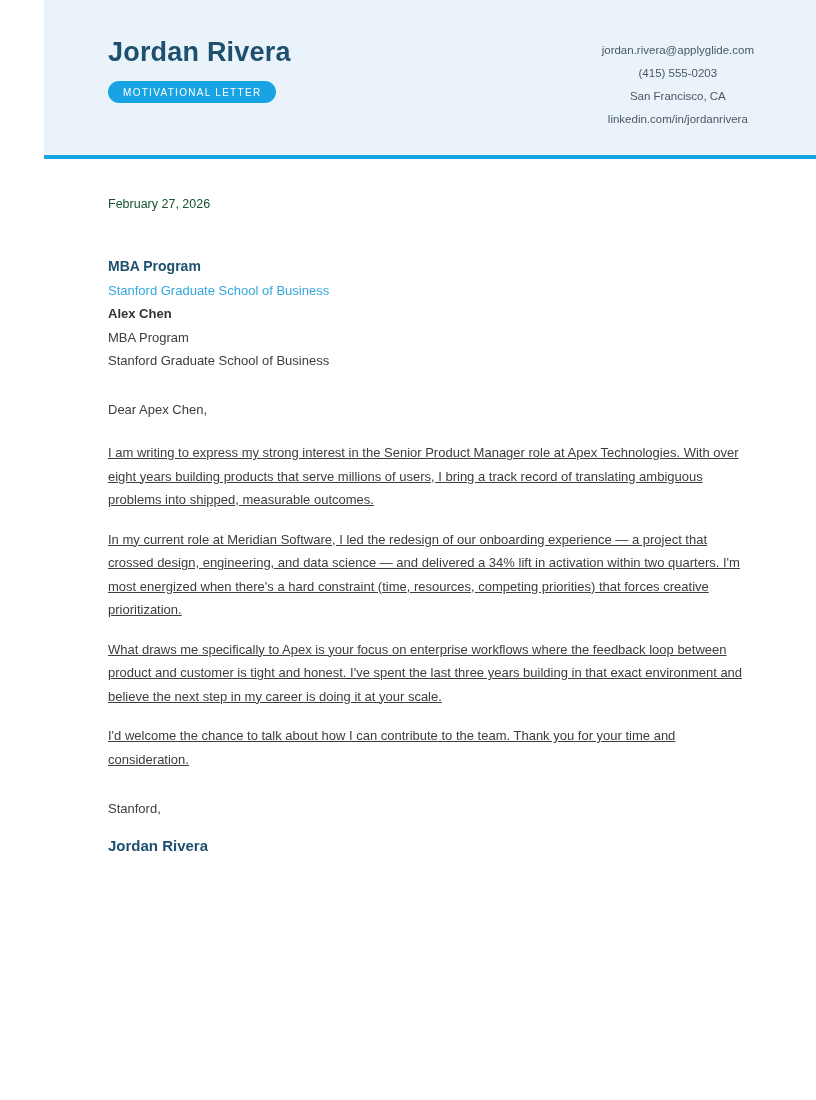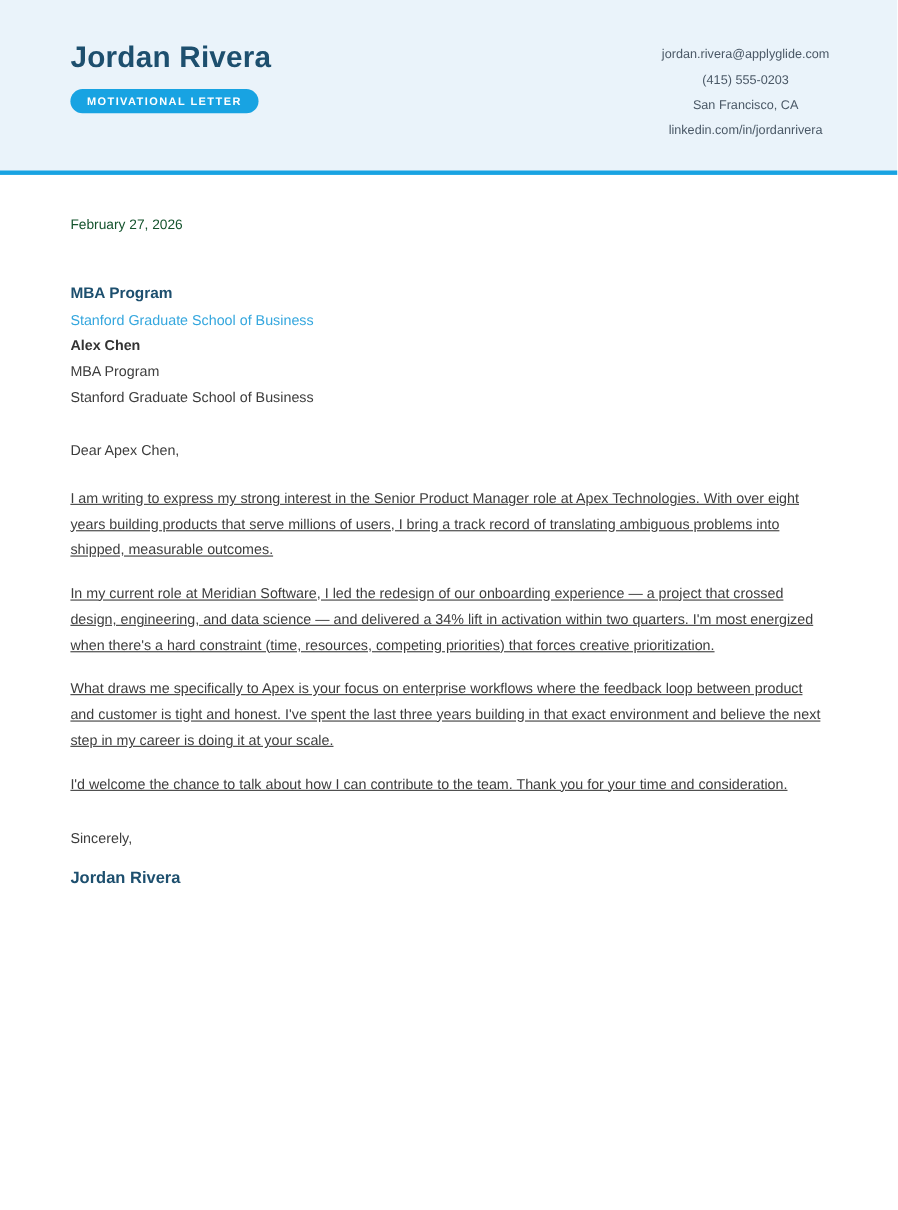--- a/index.html
+++ b/index.html
@@ -6,20 +6,21 @@
   html, body {
     width: 816px;
     background: #ffffff;
     font-family: "Liberation Sans", sans-serif;
   }
   .page {
     width: 816px;
     height: 1100px;
     background: #ffffff;
     overflow: hidden;
+    padding-left: 44px;
   }
 
   
   .header {
     background: #eaf3fa;
     border-bottom: 4px solid #18a3e2;
     height: 159px;
     padding: 38px 62px 0 64px;
     display: flex;
     justify-content: space-between;
@@ -31,21 +32,21 @@
     color: #1d4f6e;
     letter-spacing: 0.2px;
     line-height: 1.1;
   }
   .header-badge {
     display: inline-block;
     margin-top: 13px;
     background: #18a3e2;
     color: #ffffff;
     font-size: 10px;
-    font-weight: bold;
+    font-weight: normal;
     letter-spacing: 1.3px;
     padding: 6px 15px 5px;
     border-radius: 999px;
     text-transform: uppercase;
   }
   .header-contact {
     text-align: center;
     font-size: 11.5px;
     color: #4a5866;
     line-height: 23px;
@@ -131,17 +132,17 @@
       </div>
     </div>
 
     <p class="salutation">Dear Apex Chen,</p>
 
     <p class="body-paragraph">I am writing to express my strong interest in the Senior Product Manager role at Apex Technologies. With over eight years building products that serve millions of users, I bring a track record of translating ambiguous problems into shipped, measurable outcomes.</p>
     <p class="body-paragraph">In my current role at Meridian Software, I led the redesign of our onboarding experience — a project that crossed design, engineering, and data science — and delivered a 34% lift in activation within two quarters. I'm most energized when there's a hard constraint (time, resources, competing priorities) that forces creative prioritization.</p>
     <p class="body-paragraph">What draws me specifically to Apex is your focus on enterprise workflows where the feedback loop between product and customer is tight and honest. I've spent the last three years building in that exact environment and believe the next step in my career is doing it at your scale.</p>
     <p class="body-paragraph">I'd welcome the chance to talk about how I can contribute to the team. Thank you for your time and consideration.</p>
 
-    <p class="closing">Sincerely,</p>
+    <p class="closing">Stanford,</p>
     <div class="signature">Jordan Rivera</div>
   </div>
 
 </div>
 
 </body></html>

